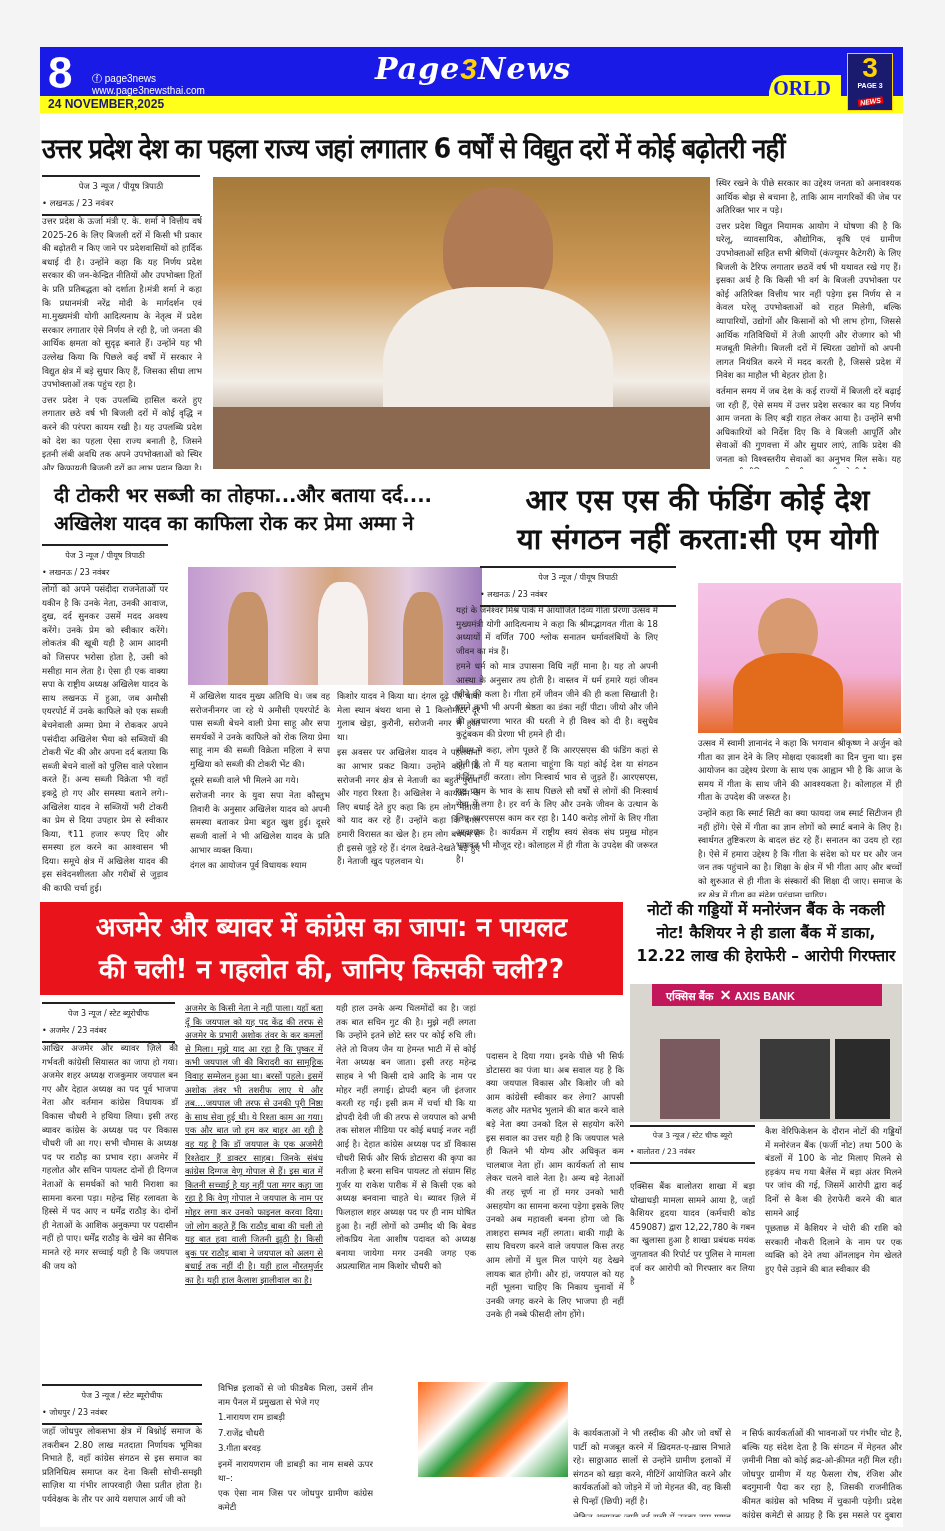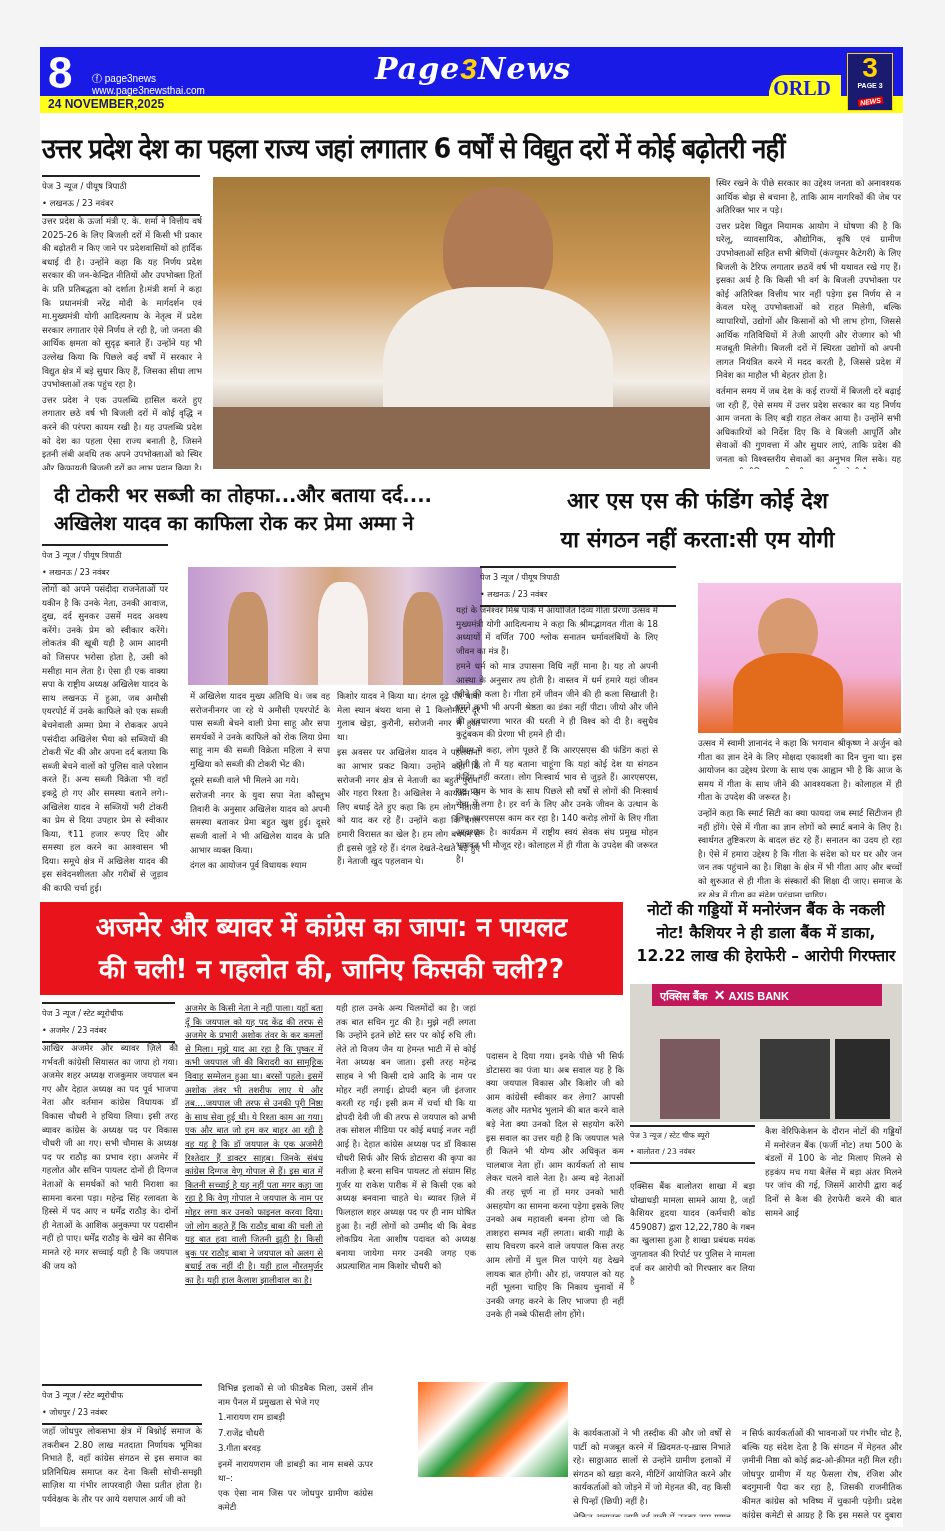--- a/index.html
+++ b/index.html
@@ -17,21 +17,21 @@
   .world { position: absolute; right: 72px; top: 30px; color: #1a1ae6; font: bold 20px "Liberation Serif", serif; }
   .logo3 { position: absolute; right: 10px; top: 6px; width: 46px; height: 58px; background: #1a1a6e; border: 1px solid #ffd400; text-align: center; color: #ffd400; }
   .logo3 .big { font: bold 28px "Liberation Sans", sans-serif; line-height: 28px; }
   .logo3 .small { font: bold 7px "Liberation Sans", sans-serif; color: #fff; }
   .logo3 .news { font: bold italic 7px "Liberation Sans", sans-serif; color: #fff; background: #e00; display: inline-block; padding: 0 2px; transform: rotate(-8deg); }
 
   .h1 { position: absolute; font-family: "DejaVu Sans", sans-serif; font-weight: bold; color: #111; white-space: nowrap; }
   .body-text { position: absolute; font: 8.6px/13.6px "DejaVu Sans", sans-serif; color: #222; text-align: justify; overflow: hidden; }
   .body-text p { margin-bottom: 2px; }
   .byline { position: absolute; font: 8.5px "DejaVu Sans", sans-serif; color: #222; border-top: 2px solid #222; border-bottom: 2px solid #222; padding: 3px 0 6px 0; }
-  .byline .by { text-align: left; display: block; margin-bottom: 6px; }
+  .byline .by { text-align: center; display: block; margin-bottom: 6px; }
   .byline .loc::before { content: "• "; }
   .photo { position: absolute; overflow: hidden; }
   .red-banner { position: absolute; left: 0; top: 855px; width: 583px; height: 93px; background: #e9141b; color: #fff; font: bold 26px/42px "DejaVu Sans", sans-serif; text-align: center; padding-top: 4px; }
 </style>
 </head>
 <body>
 
 <div class="page">
 
   <div class="masthead">
@@ -91,21 +91,21 @@
     <p>में अखिलेश यादव मुख्य अतिथि थे। जब वह सरोजनीनगर जा रहे थे अमौसी एयरपोर्ट के पास सब्जी बेचने वाली प्रेमा साहू और सपा समर्थकों ने उनके काफिले को रोक लिया प्रेमा साहू नाम की सब्जी विक्रेता महिला ने सपा मुखिया को सब्जी की टोकरी भेंट की।</p>
     <p>दूसरे सब्जी वाले भी मिलने आ गये।</p>
     <p>सरोजनी नगर के युवा सपा नेता कौस्तुभ तिवारी के अनुसार अखिलेश यादव को अपनी समस्या बताकर प्रेमा बहुत खुश हुई। दूसरे सब्जी वालों ने भी अखिलेश यादव के प्रति आभार व्यक्त किया।</p>
     <p>दंगल का आयोजन पूर्व विधायक श्याम</p>
   </div>
   <div class="body-text" style="left:297px; top:643px; width:143px; height:205px;">
     <p>किशोर यादव ने किया था। दंगल दूढ़े पीर बाबा मेला स्थान बंथरा थाना से 1 किलोमीटर दूर गुलाब खेड़ा, कुरौनी, सरोजनी नगर में हुआ था।</p>
     <p>इस अवसर पर अखिलेश यादव ने पहलवानों का आभार प्रकट किया। उन्होंने कहा कि सरोजनी नगर क्षेत्र से नेताजी का बहुत पुराना और गहरा रिश्ता है। अखिलेश ने कार्यक्रम के लिए बधाई देते हुए कहा कि हम लोग नेताजी को याद कर रहे हैं। उन्होंने कहा कि दंगल हमारी विरासत का खेल है। हम लोग बचपन से ही इससे जुड़े रहे हैं। दंगल देखते-देखते बड़े हुए हैं। नेताजी खुद पहलवान थे।</p>
   </div>
 
-  <div class="h1" style="left:455px; top:434px; font-size:22px; line-height:39px; text-align:center; width:405px;">
+  <div class="h1" style="left:455px; top:434px; font-size:29px; line-height:39px; text-align:center; width:405px;">
     <div>आर एस एस की फंडिंग कोई देश</div>
     <div>या संगठन नहीं करता:सी एम योगी</div>
   </div>
   <div class="byline" style="left:440px; top:519px; width:196px; font-size:8px;">
     <span class="by">पेज 3 न्यूज / पीयूष त्रिपाठी</span>
     <span class="loc">लखनऊ / 23 नवंबर</span>
   </div>
   <div class="body-text" style="left:416px; top:557px; width:202px; height:292px;">
     <p>यहां के जनेश्वर मिश्र पार्क में आयोजित दिव्य गीता प्रेरणा उत्सव में मुख्यमंत्री योगी आदित्यनाथ ने कहा कि श्रीमद्भागवत गीता के 18 अध्यायों में वर्णित 700 श्लोक सनातन धर्मावलंबियों के लिए जीवन का मंत्र हैं।</p>
     <p>हमने धर्म को मात्र उपासना विधि नहीं माना है। यह तो अपनी आस्था के अनुसार तय होती है। वास्तव में धर्म हमारे यहां जीवन जीने की कला है। गीता हमें जीवन जीने की ही कला सिखाती है। हमने कभी भी अपनी श्रेष्ठता का डंका नहीं पीटा। जीयो और जीने की अवधारणा भारत की धरती ने ही विश्व को दी है। वसुधैव कुटुंबकम की प्रेरणा भी हमने ही दी।</p>
@@ -140,36 +140,37 @@
   <div class="body-text" style="left:446px; top:955px; width:138px; height:283px;margin-top:48px;">
       <p>पदासन दे दिया गया। इनके पीछे भी सिर्फ डोटासरा का पंजा था। अब सवाल यह है कि क्या जयपाल विकास और किशोर जी को आम कांग्रेसी स्वीकार कर लेगा? आपसी कलह और मतभेद भुलाने की बात करने वाले बड़े नेता क्या उनको दिल से सहयोग करेंगे इस सवाल का उत्तर यही है कि जयपाल भले ही कितने भी योग्य और अधिकृत कम चालबाज नेता हों। आम कार्यकर्ता तो साथ लेकर चलने वाले नेता है। अन्य बड़े नेताओं की तरह चूर्ण ना हों मगर उनको भारी असहयोग का सामना करना पड़ेगा इसके लिए उनको अब महावली बनना होगा जो कि ताशहरा सम्भव नहीं लगता। बाकी गाढ़ी के साथ विचरण करने वाले जयपाल किस तरह आम लोगों में घुल मिल पाएंगे यह देखने लायक बात होगी। और हां, जयपाल को यह नहीं भूलना चाहिए कि निकाय चुनावों में उनकी जगह करने के लिए भाजपा ही नहीं उनके ही नब्बे फीसदी लोग होंगे।</p>
     </div>
 
   <div class="h1" style="left:590px; top:852px; width:272px; font-size:15.5px; line-height:23px; text-align:center; white-space:normal;">
     <div>नोटों की गड्डियों में मनोरंजन बैंक के नकली</div>
     <div>नोट! कैशियर ने ही डाला बैंक में डाका,</div>
     <div>12.22 लाख की हेराफेरी – आरोपी गिरफ्तार</div>
   </div>
   <div class="photo" style="left:590px; top:937px; width:272px; height:138px; background:#d9d6d0;">
-    <div style="position:absolute; left:22px; top:0; width:230px; height:22px; background:#c2185b; color:#fff; font:bold 11px/22px 'Liberation Sans',sans-serif; padding-left:8px;">
+    <div style="position:absolute; left:22px; top:0; width:230px; height:22px; background:#c2185b; color:#fff; font:bold 11px/22px 'Liberation Sans',sans-serif; padding-left:14px;">
       <span>एक्सिस बैंक</span> &nbsp;<span style="font-size:14px;">✕</span> <span>AXIS BANK</span>
     </div>
     <div style="position:absolute; left:30px; top:55px; width:60px; height:80px; background:#7a5a5e;"></div>
     <div style="position:absolute; left:130px; top:55px; width:70px; height:80px; background:#3a3a3a;"></div>
     <div style="position:absolute; left:205px; top:55px; width:55px; height:80px; background:#2b2b2b;"></div>
   </div>
   <div class="byline" style="left:590px; top:1078px; width:125px; font-size:7.6px;">
     <span class="by">पेज 3 न्यूज / स्टेट चीफ ब्यूरो</span>
     <span class="loc">बालोतरा / 23 नवंबर</span>
   </div>
   <div class="body-text" style="left:590px; top:1133px; width:125px; height:105px;">
       <p>एक्सिस बैंक बालोतरा शाखा में बड़ा धोखाधड़ी मामला सामने आया है, जहाँ कैशियर हृदया यादव (कर्मचारी कोड 459087) द्वारा 12,22,780 के गबन का खुलासा हुआ है शाखा प्रबंधक मयंक जुगतावत की रिपोर्ट पर पुलिस ने मामला दर्ज कर आरोपी को गिरफ्तार कर लिया है</p>
     </div>
   <div class="body-text" style="left:725px; top:1078px; width:137px; height:160px;">
     <p>कैश वेरिफिकेशन के दौरान नोटों की गड्डियों में मनोरंजन बैंक (फर्जी नोट) तथा 500 के बंडलों में 100 के नोट मिलाए मिलने से हड़कंप मच गया बैलेंस में बड़ा अंतर मिलने पर जांच की गई, जिसमें आरोपी द्वारा कई दिनों से कैश की हेराफेरी करने की बात सामने आई</p>
+    <p>पूछताछ में कैशियर ने चोरी की राशि को सरकारी नौकरी दिलाने के नाम पर एक व्यक्ति को देने तथा ऑनलाइन गेम खेलते हुए पैसे उड़ाने की बात स्वीकार की</p>
   </div>
 
   <div class="byline" style="left:2px; top:1337px; width:160px; font-size:8px;">
     <span class="by">पेज 3 न्यूज / स्टेट ब्यूरोचीफ</span>
     <span class="loc">जोधपुर / 23 नवंबर</span>
   </div>
   <div class="body-text" style="left:2px; top:1378px; width:160px; height:90px;">
       <p>जहाँ जोधपुर लोकसभा क्षेत्र में बिश्नोई समाज के तकरीबन 2.80 लाख मतदाता निर्णायक भूमिका निभाते हैं, वहाँ कांग्रेस संगठन से इस समाज का प्रतिनिधित्व समाप्त कर देना किसी सोची-समझी साज़िश या गंभीर लापरवाही जैसा प्रतीत होता है।पर्यवेक्षक के तौर पर आये यशपाल आर्य जी को</p>
     </div>
   <div class="body-text" style="left:178px; top:1335px; width:155px; height:130px;">

